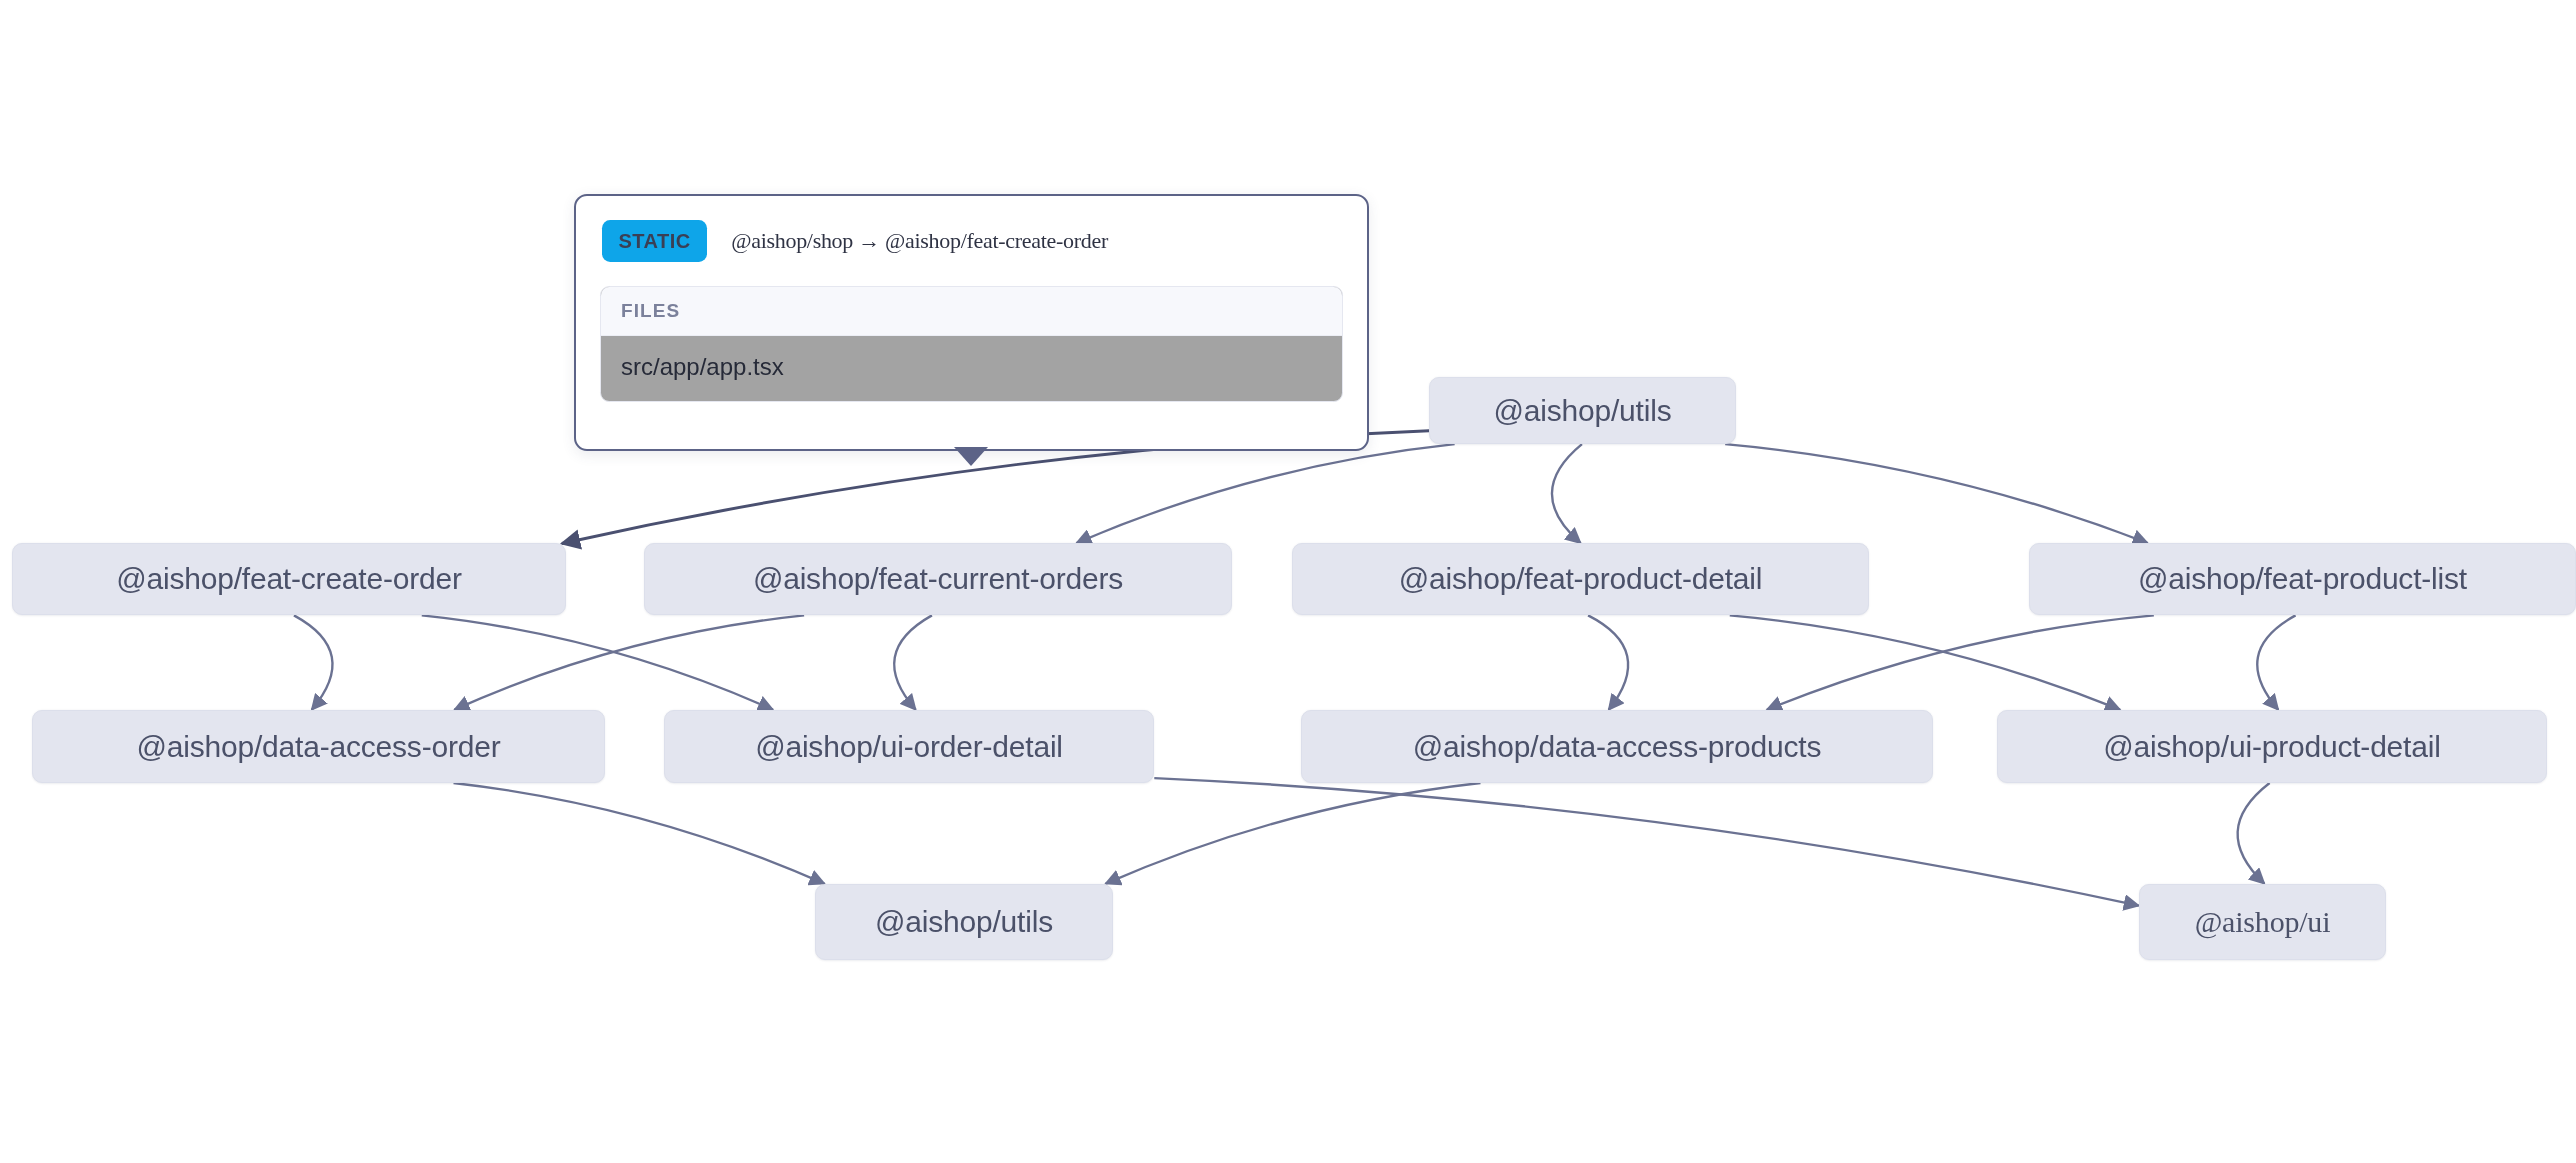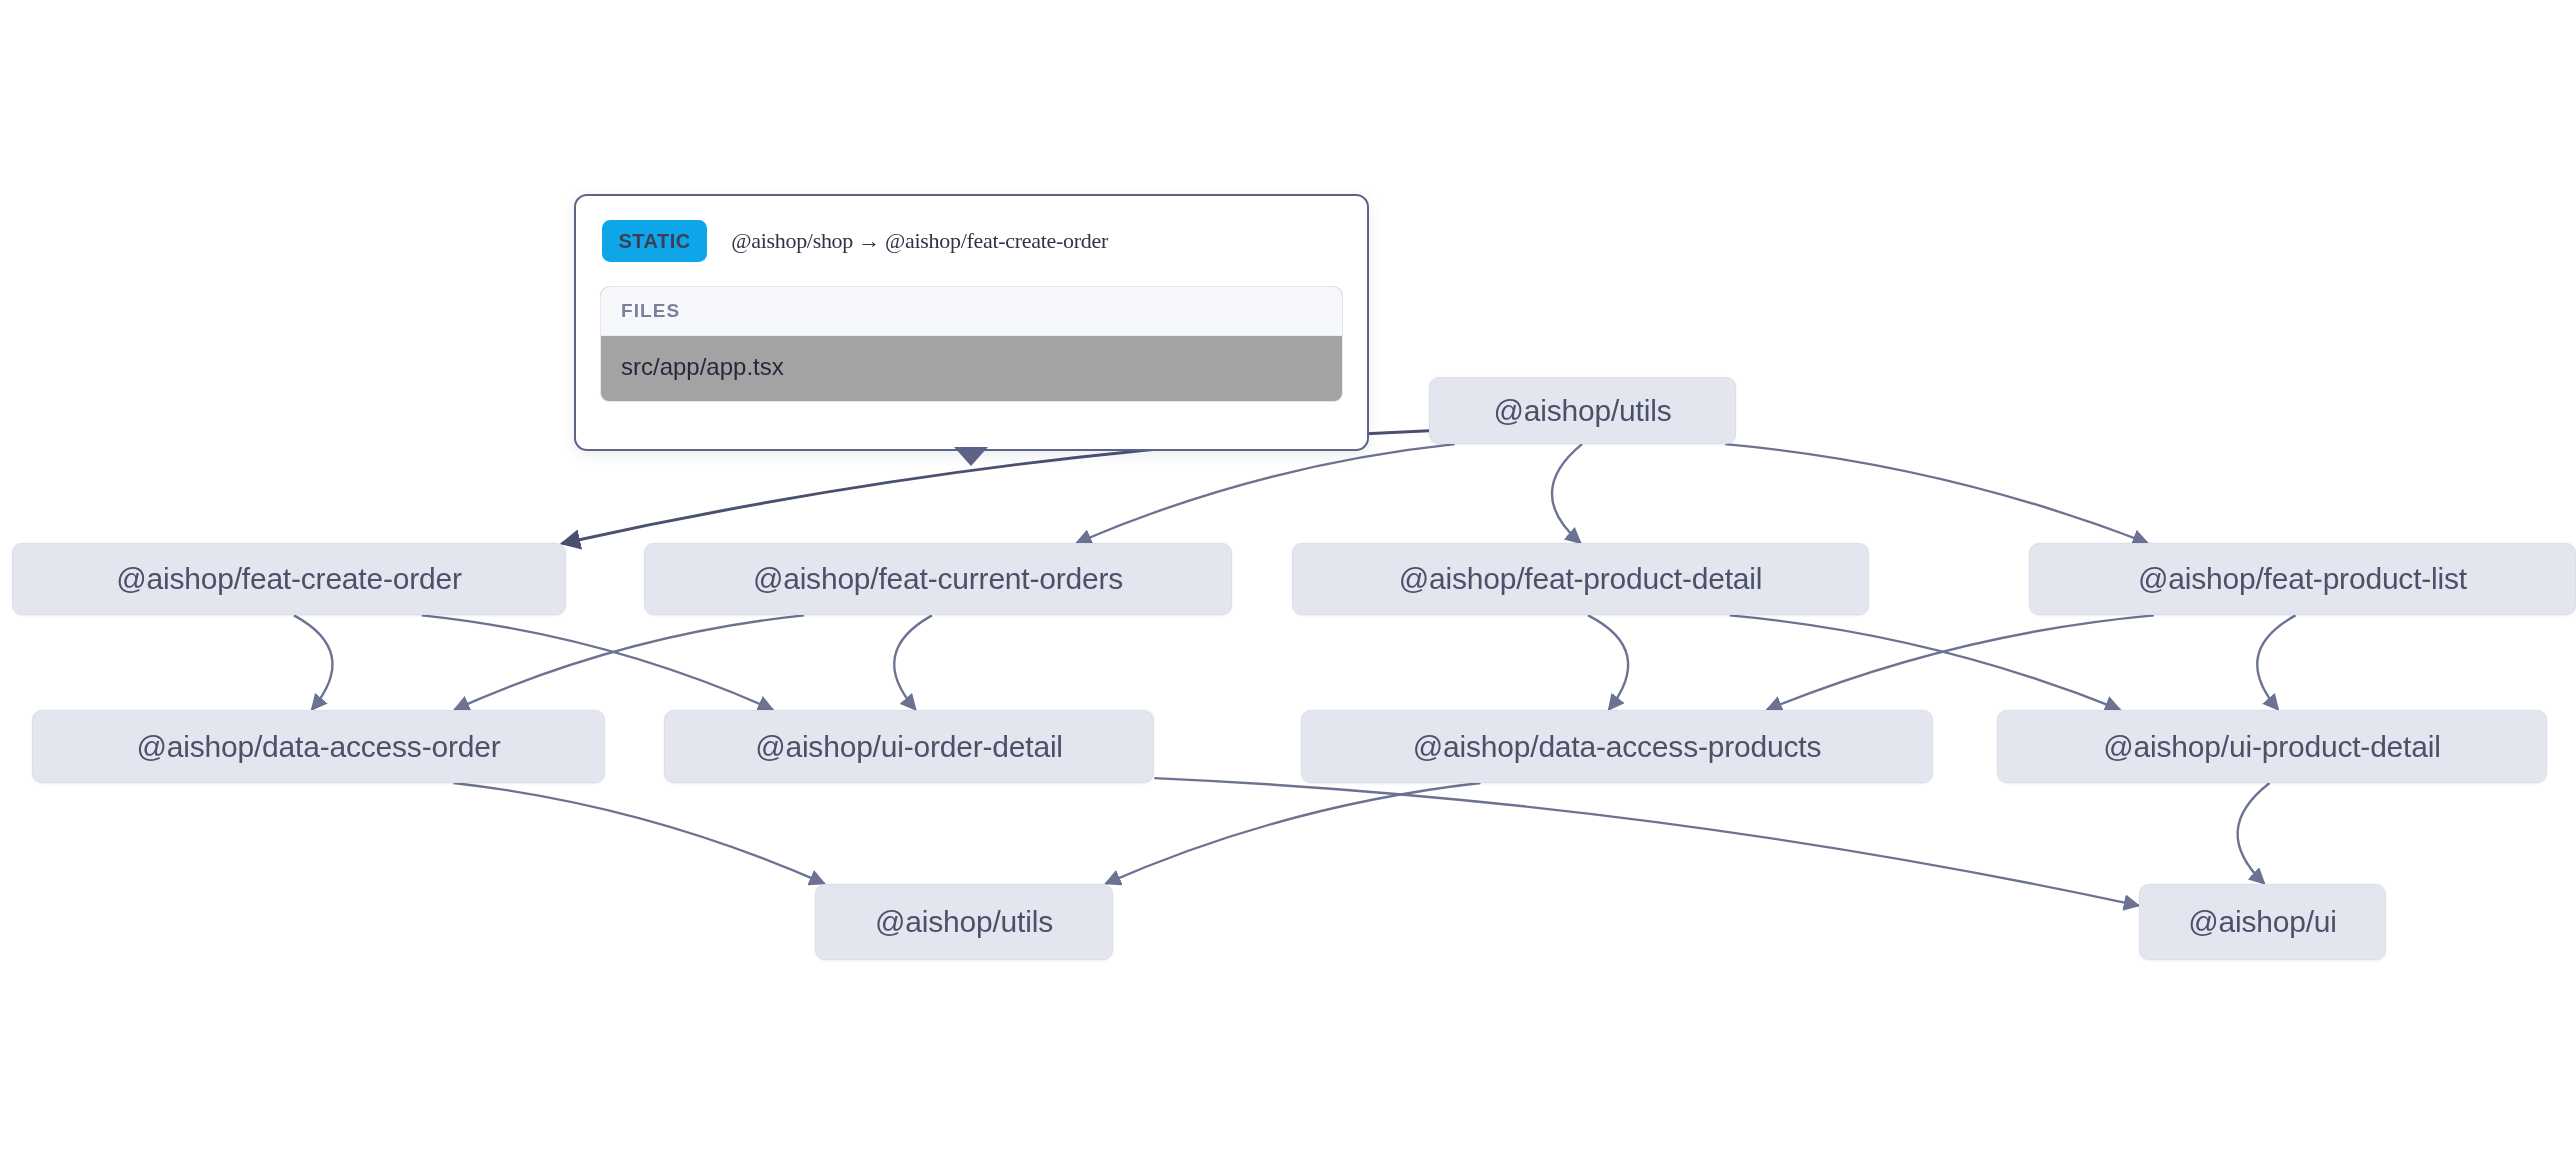--- a/index.html
+++ b/index.html
@@ -184,21 +184,21 @@
       </div>
       <div class="node" style="left: 1301px; top: 710px; width: 632px; height: 73px;">
         <span>@aishop/data-access-products</span>
       </div>
       <div class="node" style="left: 1997px; top: 710px; width: 550px; height: 73px;">
         <span>@aishop/ui-product-detail</span>
       </div>
       <div class="node" style="left: 815px; top: 884px; width: 298px; height: 76px;">
         <span>@aishop/utils</span>
       </div>
-      <div class="node" style="left: 2139px; top: 884px; width: 247px; height: 76px;">
+      <div class="node" style="left: 2139px; top: 884px; width: 247px; height: 76px; font-family: Liberation Serif, serif;">
         <span>@aishop/ui</span>
       </div>
     </div>
 
   <div id="tooltip-card">
     <div class="tooltip-head">
       <span id="static-badge">STATIC</span>
       <span id="tooltip-title">@aishop/shop → @aishop/feat-create-order</span>
     </div>
     <div id="files-panel">

